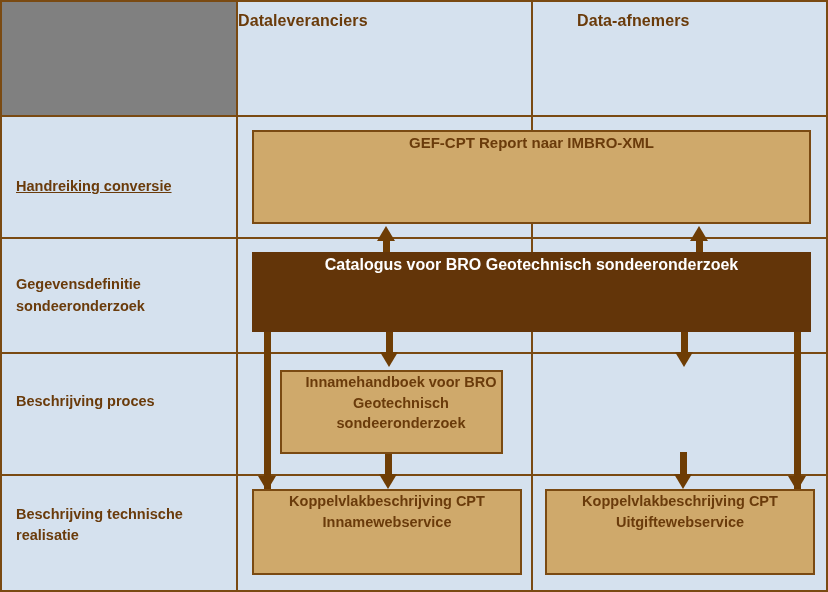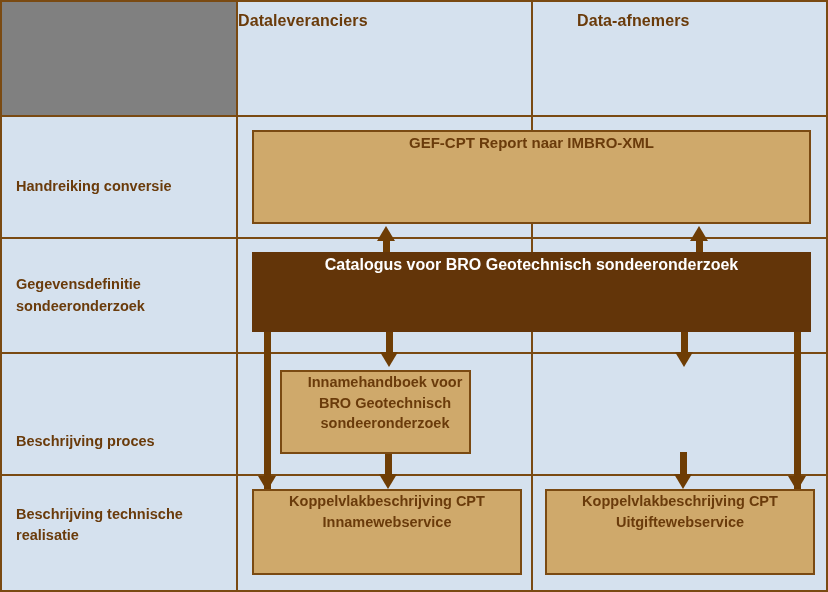--- a/index.html
+++ b/index.html
@@ -105,27 +105,27 @@
   <div class="vline" style="left:531px;  height:592px;"></div>
   <div class="vline" style="left:826px;  height:592px;"></div>
 
   <div class="colhead" style="left:238px; width:293px;">
     <span>Dataleveranciers</span>
   </div>
   <div class="colhead" style="left:533px; width:293px;margin-left:44px;">
     <span>Data-afnemers</span>
   </div>
 
-  <div class="rowlabel" style="top:117px; height:140px;">
+  <div class="rowlabel" style="top:117px; height:140px;text-decoration:underline;">
     <span>Handreiking conversie</span>
   </div>
   <div class="rowlabel" style="top:239px; height:113px;">
     <span>Gegevensdefinitie sondeeronderzoek</span>
   </div>
-  <div class="rowlabel" style="top:354px; height:96px;margin-top:40px;">
+  <div class="rowlabel" style="top:354px; height:96px;">
     <span>Beschrijving proces</span>
   </div>
   <div class="rowlabel" style="top:468px; height:114px;">
     <span>Beschrijving technische realisatie</span>
   </div>
 
   <div class="conn-line" style="left:264px; top:330px; height:160px;"></div>
   <div class="arrow-head down" style="left:258px; top:476px;"></div>
 
   <div class="conn-line" style="left:794px; top:330px; height:160px;"></div>
@@ -150,21 +150,21 @@
   <div class="arrow-head down" style="left:674px; top:474px;"></div>
 
   <div class="box tan box-gef" style="left:252px; top:130px; width:559px; height:94px;">
     <span>GEF-CPT Report naar IMBRO-XML</span>
   </div>
 
   <div class="box dark box-catalog" style="left:252px; top:252px; width:559px; height:80px;">
     <span>Catalogus voor BRO Geotechnisch sondeeronderzoek</span>
   </div>
 
-  <div class="box tan box-handboek" style="left:280px; top:370px; width:191px; height:84px;padding-left:19px;">
+  <div class="box tan box-handboek" style="left:280px; top:370px; width:223px; height:84px;padding-left:19px;">
     <span>Innamehandboek voor BRO Geotechnisch sondeeronderzoek</span>
   </div>
 
 
   <div class="box tan box-koppel" style="left:252px; top:489px; width:270px; height:86px;">
     <span>Koppelvlakbeschrijving CPT Innamewebservice</span>
   </div>
 
   <div class="box tan box-koppel" style="left:545px; top:489px; width:270px; height:86px;">
     <span>Koppelvlakbeschrijving CPT Uitgiftewebservice</span>

